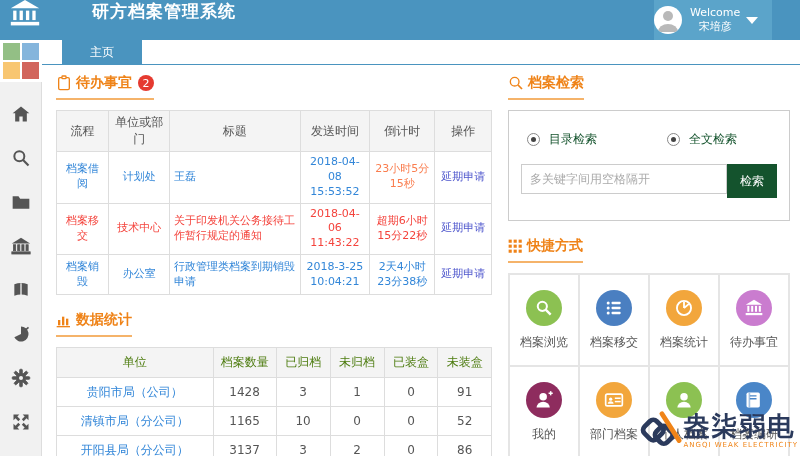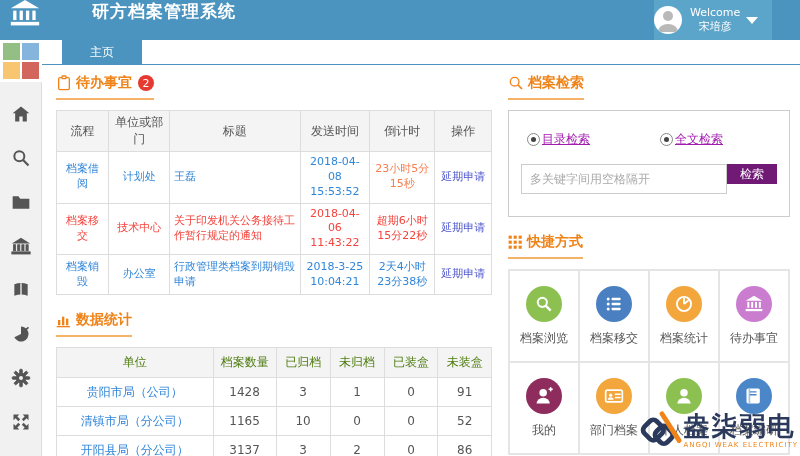--- a/index.html
+++ b/index.html
@@ -55,29 +55,29 @@
   .row-blue td { color:#3286d8; }
   .row-red td { color:#f4433c; }
   .cd-orange { color:#fa7d4e !important; }
   .cd-red { color:#f4433c !important; }
   .cd-blue { color:#3286d8 !important; }
   .link-action { color:#4d55cc !important; cursor:pointer; }
 
   
   .search-box { margin-top:10px; border:1px solid #ccc; padding:20px 12px 22px 12px; }
   .radio-row { display:flex; gap:70px; margin-bottom:16px; margin-left:6px; }
-  .radio { display:flex; align-items:center; gap:2px; font-size:12px; color:#a21caf; cursor:pointer;text-decoration:underline; }
+  .radio { display:flex; align-items:center; gap:9px; font-size:12px; color:#14532d; cursor:pointer; }
   .rdot { width:13px; height:13px; border:1px solid #888; border-radius:50%;
     display:inline-flex; align-items:center; justify-content:center; background:#fff; }
   .rdot::after { content:""; width:5px; height:5px; border-radius:50%; background:#444; }
   .search-row { display:flex; }
   .search-input { flex:1; height:30px; border:1px solid #ccc; font-size:12px; padding:0 8px;
     color:#333; outline:none; font-family:inherit; }
   .search-input::placeholder { color:#aaa; }
-  .search-btn { width:50px; height:20px; background:#701a75; color:#fff; border:none;
+  .search-btn { width:50px; height:34px; background:#14532d; color:#fff; border:none;
     font-size:12px; cursor:pointer; font-family:inherit; }
 
   
   .stats-wrap { margin-top:16px; }
   .stats-table { margin-top:10px; font-size:12px; }
   .stats-table th, .stats-table td { border:1px solid #ddd; text-align:center; }
   .stats-table th { background:#f4f4f4; color:#4d7c0f; font-weight:normal; height:30px; }
   .stats-table td { height:29px; color:#555; }
   .stats-table td.unit { color:#3286d8; cursor:pointer; }
 

